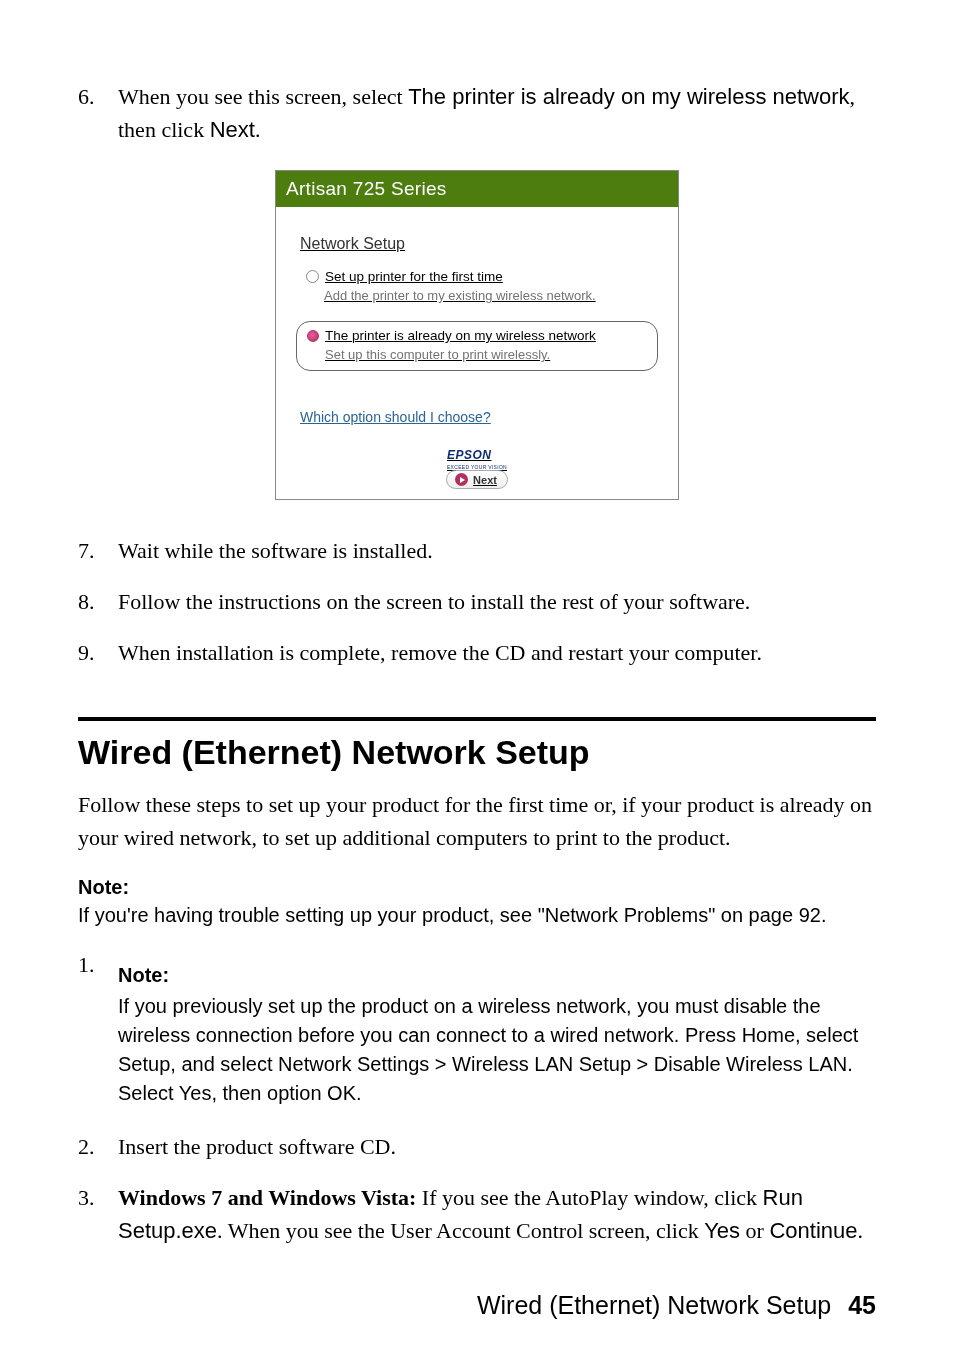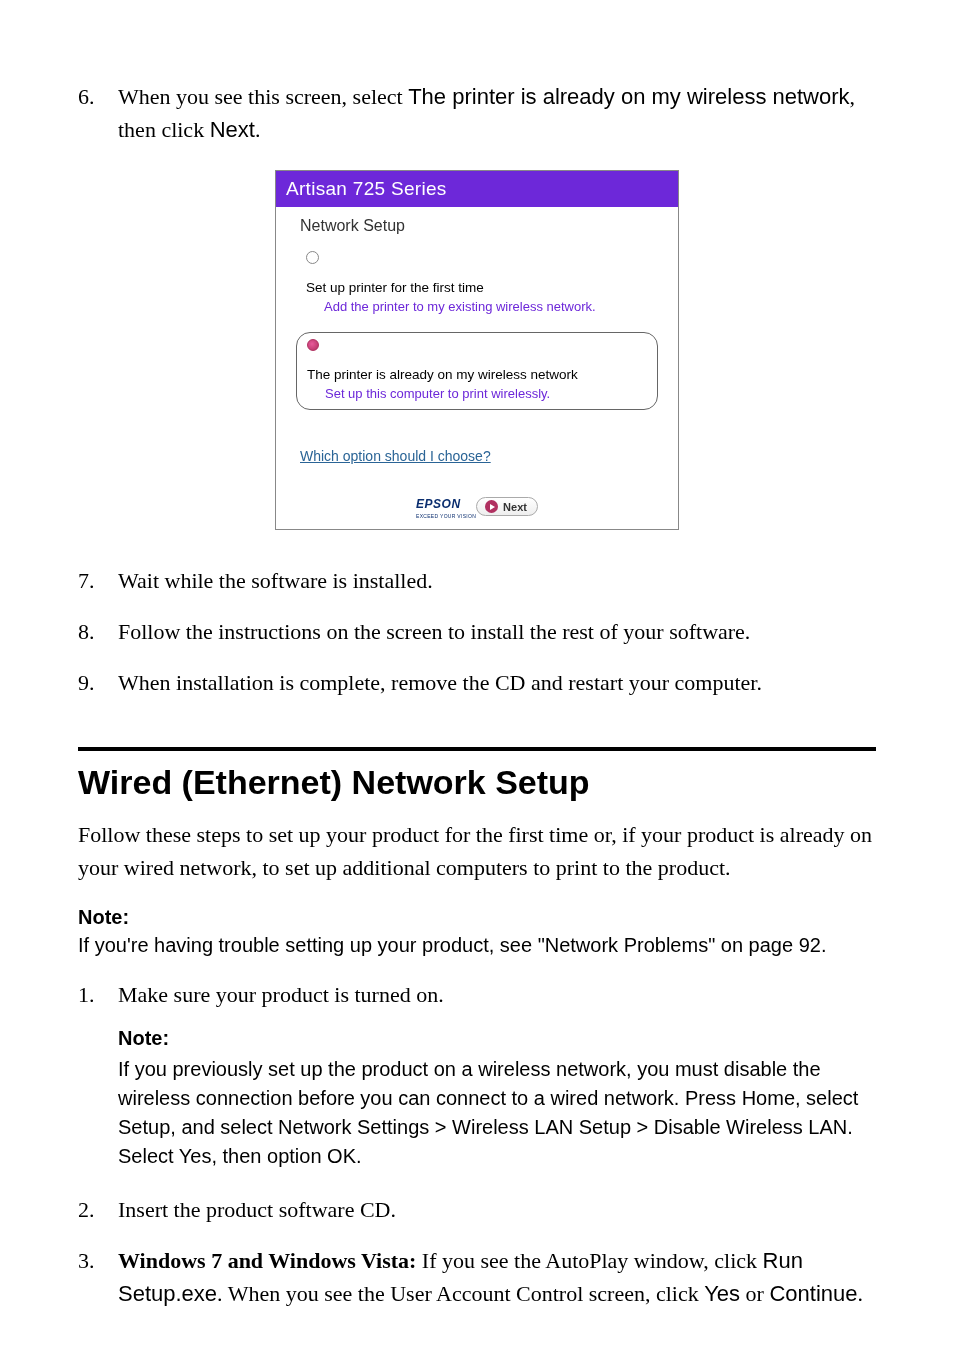--- a/index.html
+++ b/index.html
@@ -35,76 +35,76 @@
     justify-content: center;
     margin: 24px 0 34px;
   }
   .dialog {
     width: 402px;
     border: 1px solid #888;
     background: #fff;
     font-family: Arial, Helvetica, sans-serif;
   }
   .dialog-title {
-    background: #6d28d9;
+    background: #4d7c0f;
     color: #fff;
     font-size: 19px;
     font-weight: 400;
     padding: 7px 10px;
     letter-spacing: 0.3px;
   }
-  .dialog-inner { padding: 8px 20px 10px 20px; }
+  .dialog-inner { padding: 26px 20px 10px 20px; text-decoration: underline; }
   .dialog-subtitle {
     font-size: 16px;
     color: #333;
     margin: 2px 0 10px 4px;
   }
   .opt {
     padding: 6px 10px 8px 10px;
     margin-bottom: 10px;
   }
   .opt.selected {
     border: 1px solid #666;
     border-radius: 14px;
   }
   .opt-row {
     display: flex;
-    align-items: flex-start;
-    gap: 16px;
-    flex-direction: column;
+    align-items: center;
+    gap: 6px;
   }
   .radio-off {
     width: 11px; height: 11px;
     border: 1px solid #888;
     border-radius: 50%;
     background: #fff;
     flex: 0 0 11px;
   }
   .radio-on {
     width: 10px; height: 10px;
     border: 1px solid #b03060;
     border-radius: 50%;
     background: radial-gradient(circle at 40% 40%, #e85b9b, #b03060);
     flex: 0 0 10px;
   }
   .opt-label { font-size: 13.5px; color: #000; font-weight: 500; }
-  .opt-desc  { font-size: 13px; color: #6d28d9; margin: 4px 0 0 18px; }
+  .opt-desc  { font-size: 13px; color: #737373; margin: 4px 0 0 18px; }
   .help-link {
     color: #2a6496;
     font-size: 14px;
     text-decoration: underline;
     margin: 28px 0 8px 4px;
     display: inline-block;
   }
   .dialog-footer {
     display: flex;
     justify-content: center;
     align-items: center;
-    margin-top: 20px;
+    margin-top: 10px;
     padding: 2px 4px 0;
+    flex-direction: column;
   }
   .brand {
     color: #0b2e6f;
     font-weight: bold;
     font-style: italic;
     font-size: 12px;
     letter-spacing: 0.5px;
   }
   .brand-sub { display:block; font-size:5px; font-style:normal; font-weight:normal; color:#0b2e6f; letter-spacing:0.3px; margin-top:1px;}
   .next-btn {
@@ -233,21 +233,20 @@
   <hr class="rule">
   <h1 class="section">Wired (Ethernet) Network Setup</h1>
   <p class="para">Follow these steps to set up your product for the first time or, if your product is already on your wired network, to set up additional computers to print to the product.</p>
 
   <p class="note-label">Note:</p>
   <p class="note-text">If you're having trouble setting up your product, see "Network Problems" on page 92.</p>
 
   <div class="step" style="margin-bottom:8px">
     <div class="step-num">1.</div>
     <div class="step-body">
-      <div>Make sure your product is turned on.</div>
       <div class="subnote" style="margin-top:12px">
         <p class="note-label">Note:</p>
         <p class="note-text">
           <span>If you previously set up the product on a wireless network, you must disable the wireless connection before you can connect to a wired network. Press Home, select Setup, and select </span><span>Network Settings &gt; Wireless LAN Setup &gt; Disable Wireless LAN</span><span>. Select </span><span>Yes</span><span>, then option </span><span>OK</span><span>.</span>
         </p>
       </div>
     </div>
   </div>
 
   <div class="step">

